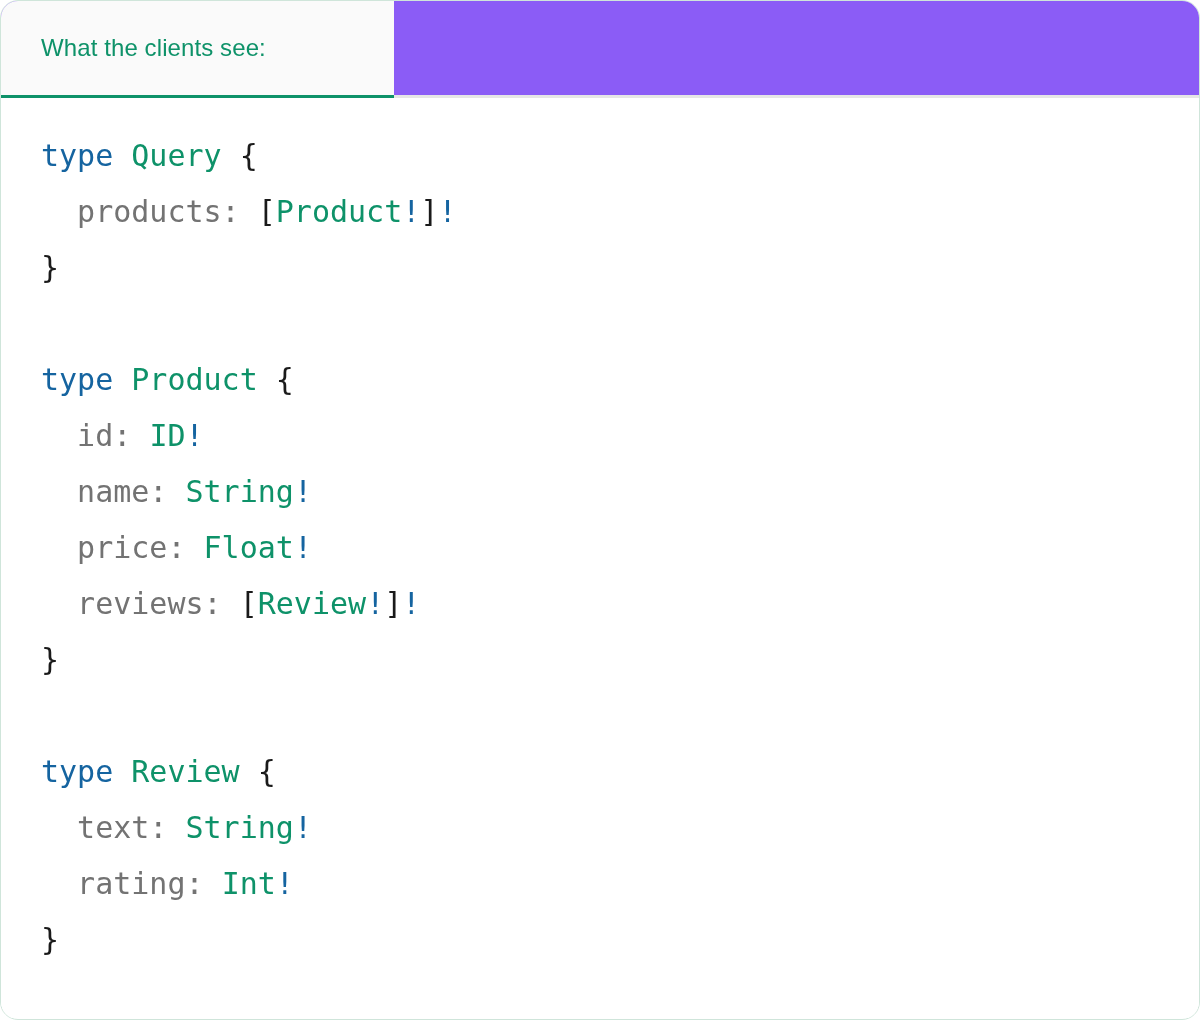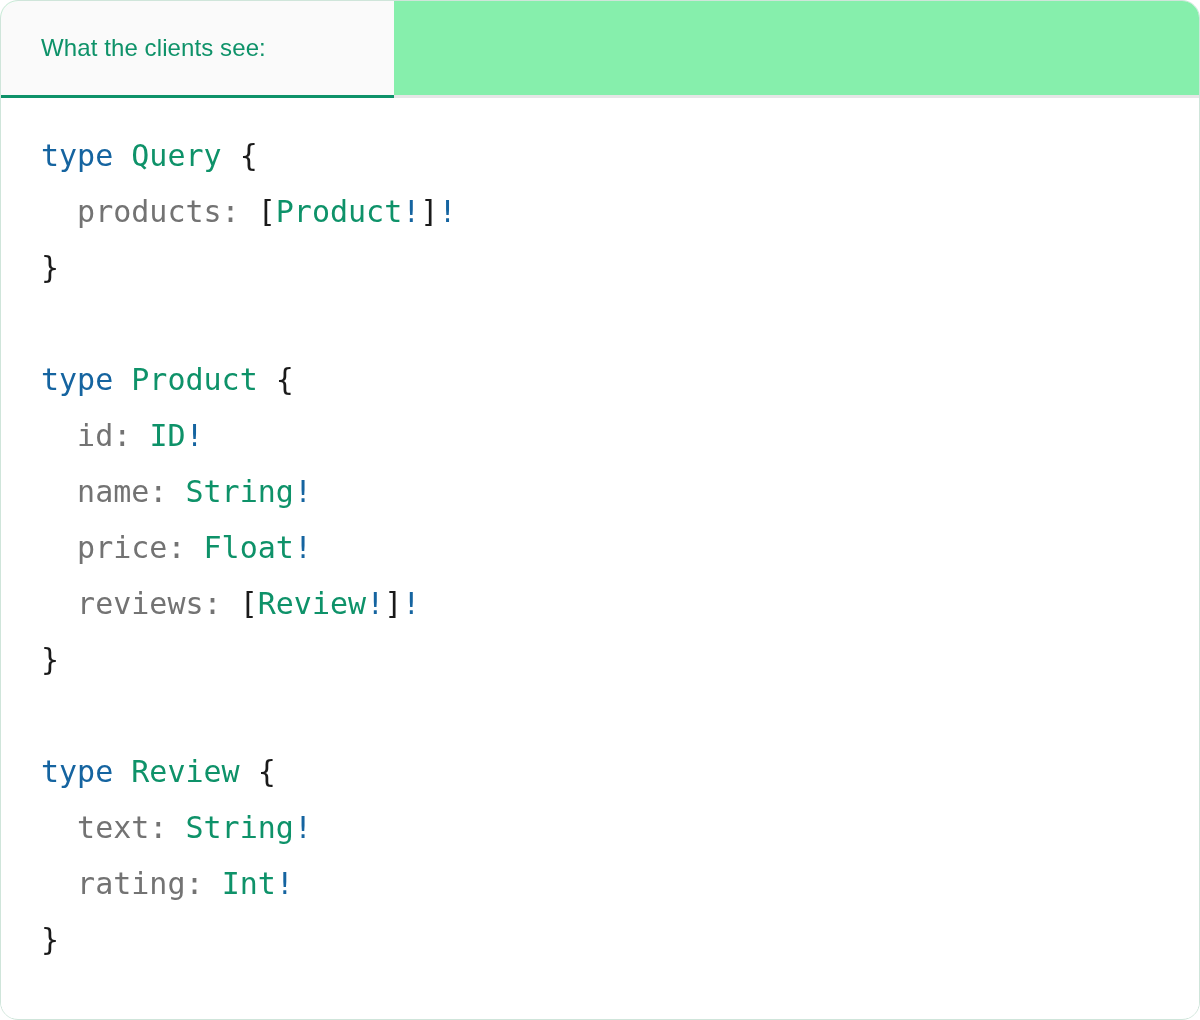--- a/index.html
+++ b/index.html
@@ -24,21 +24,21 @@
     border-radius: 18px;
     border: 1px solid #cfe5da;
     overflow: hidden;
   }
 
   
   .tabbar {
     position: relative;
     box-sizing: border-box;
     height: 97px;
-    background: #86efac;
+    background: #8b5cf6;
     border-bottom: 3px solid #e6e6e6;
     display: flex;
     align-items: center;
   }
   .tab {
     box-sizing: border-box;
     height: 97px;
     display: flex;
     align-items: center;
     padding: 0 40px 0 40px;

